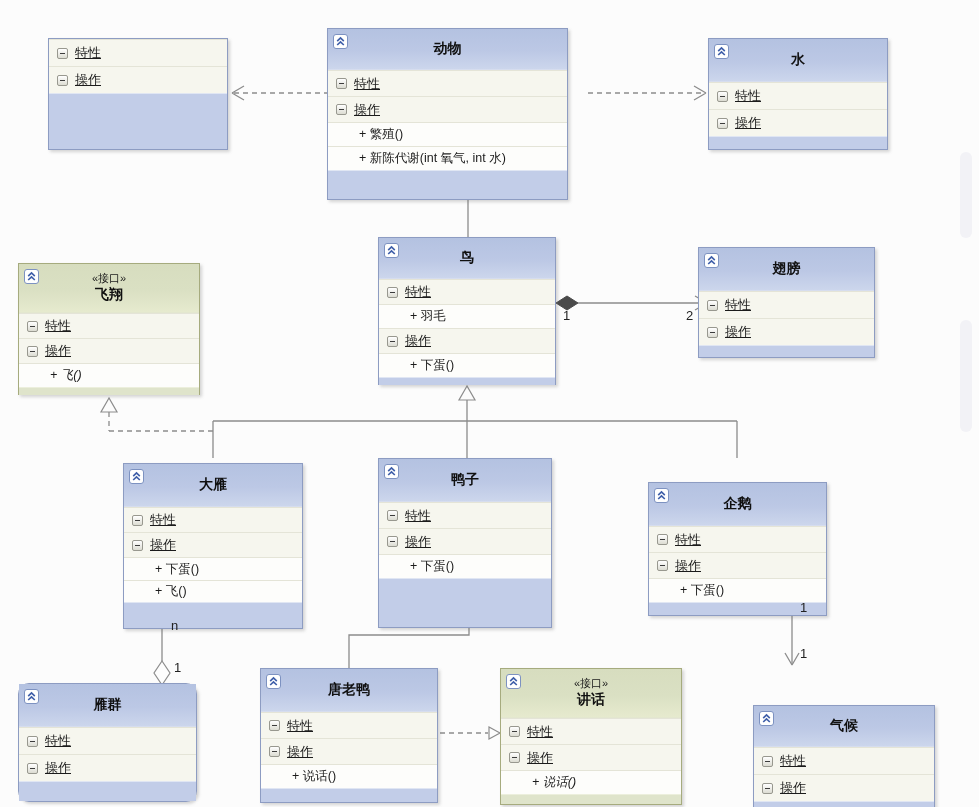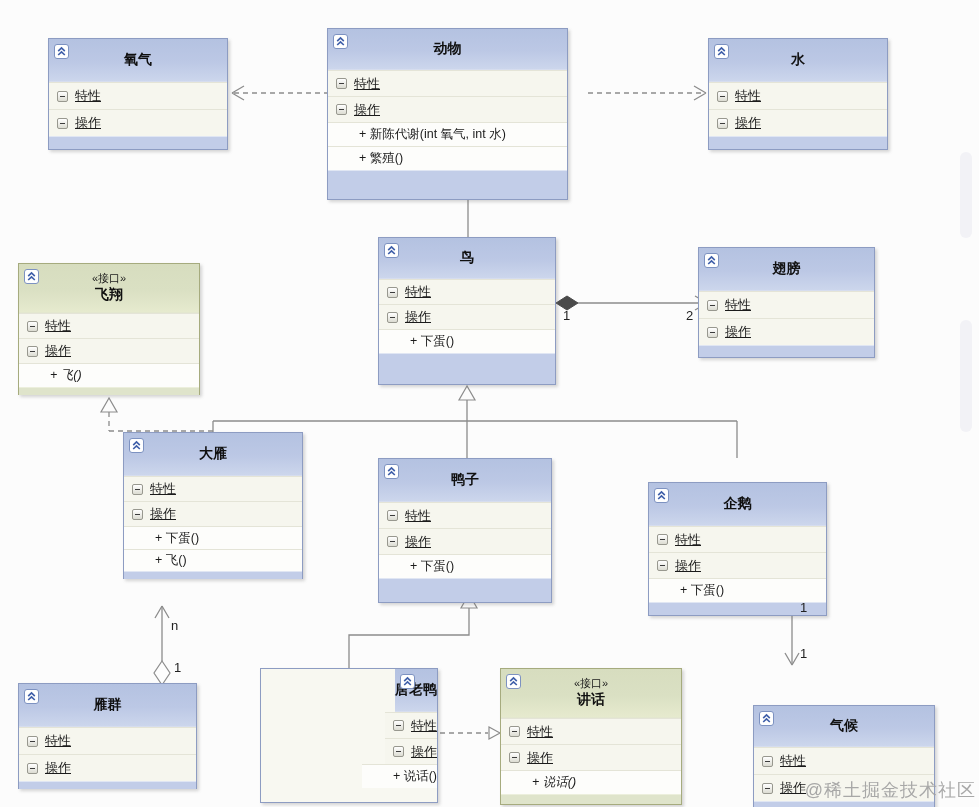--- a/index.html
+++ b/index.html
@@ -121,31 +121,20 @@
       <polygon class="tri" points="500,733 489,727 489,739"></polygon>
     </g>
 
     <g>
       <path class="ln" d="M792 592 V664"></path>
       <path class="ln" d="M792 665 L785 653 M792 665 L799 653"></path>
     </g>
   </svg>
 
   <div class="uml" style="left:48px;top:38px;width:180px;height:112px;">
-    <div class="hdr" style="height:42px">
-      <span class="collapse">
-          <svg width="11" height="11" viewBox="0 0 10 10">
-            <path d="M2 4.6 L5 1.8 L8 4.6" fill="none" stroke="#3f5fa9" stroke-width="1.5"></path>
-            <path d="M2 8.2 L5 5.4 L8 8.2" fill="none" stroke="#3f5fa9" stroke-width="1.5"></path>
-          </svg>
-        </span>
-      <div class="titlebox">
-          <div class="title">氧气</div>
-        </div>
-    </div>
     <div class="row sect" style="height:27px">
         <span class="minusbox"></span>
         <span class="stxt">特性</span>
       </div>
     <div class="row sect" style="height:27px">
         <span class="minusbox"></span>
         <span class="stxt">操作</span>
       </div>
     <div class="strip"></div>
   </div>
@@ -164,24 +153,24 @@
     </div>
     <div class="row sect">
         <span class="minusbox"></span>
         <span class="stxt">特性</span>
       </div>
     <div class="row sect">
         <span class="minusbox"></span>
         <span class="stxt">操作</span>
       </div>
     <div class="row member">
+        <span>+ 繁殖()</span>
+      </div>
+    <div class="row member">
         <span>+ 新陈代谢(int 氧气, int 水)</span>
-      </div>
-    <div class="row member">
-        <span>+ 繁殖()</span>
       </div>
     <div class="strip"></div>
   </div>
 
   <div class="uml" style="left:708px;top:38px;width:180px;height:112px;">
     <div class="hdr" style="height:42px">
       <span class="collapse">
           <svg width="11" height="11" viewBox="0 0 10 10">
             <path d="M2 4.6 L5 1.8 L8 4.6" fill="none" stroke="#3f5fa9" stroke-width="1.5"></path>
             <path d="M2 8.2 L5 5.4 L8 8.2" fill="none" stroke="#3f5fa9" stroke-width="1.5"></path>
@@ -211,20 +200,23 @@
           </svg>
         </span>
       <div class="titlebox">
           <div class="title">鸟</div>
         </div>
     </div>
     <div class="row sect" style="height:25px">
         <span class="minusbox"></span>
         <span class="stxt">特性</span>
       </div>
+    <div class="row member">
+        <span>+ 羽毛</span>
+      </div>
     <div class="row sect" style="height:25px">
         <span class="minusbox"></span>
         <span class="stxt">操作</span>
       </div>
     <div class="row member">
         <span>+ 下蛋()</span>
       </div>
     <div class="strip"></div>
   </div>
 
@@ -271,21 +263,21 @@
     <div class="row sect" style="height:25px">
         <span class="minusbox"></span>
         <span class="stxt">操作</span>
       </div>
     <div class="row member it">
         <span>+ 飞()</span>
       </div>
     <div class="strip"></div>
   </div>
 
-  <div class="uml" style="left:123px;top:432px;width:180px;height:147px;">
+  <div class="uml" style="left:123px;top:463px;width:180px;height:166px;">
     <div class="hdr" style="height:42px">
       <span class="collapse">
           <svg width="11" height="11" viewBox="0 0 10 10">
             <path d="M2 4.6 L5 1.8 L8 4.6" fill="none" stroke="#3f5fa9" stroke-width="1.5"></path>
             <path d="M2 8.2 L5 5.4 L8 8.2" fill="none" stroke="#3f5fa9" stroke-width="1.5"></path>
           </svg>
         </span>
       <div class="titlebox">
           <div class="title">大雁</div>
         </div>
@@ -300,21 +292,21 @@
       </div>
     <div class="row member" style="height:23px">
         <span>+ 下蛋()</span>
       </div>
     <div class="row member" style="height:22px">
         <span>+ 飞()</span>
       </div>
     <div class="strip"></div>
   </div>
 
-  <div class="uml" style="left:378px;top:458px;width:174px;height:145px;">
+  <div class="uml" style="left:378px;top:458px;width:174px;height:170px;">
     <div class="hdr" style="height:42px">
       <span class="collapse">
           <svg width="11" height="11" viewBox="0 0 10 10">
             <path d="M2 4.6 L5 1.8 L8 4.6" fill="none" stroke="#3f5fa9" stroke-width="1.5"></path>
             <path d="M2 8.2 L5 5.4 L8 8.2" fill="none" stroke="#3f5fa9" stroke-width="1.5"></path>
           </svg>
         </span>
       <div class="titlebox">
           <div class="title">鸭子</div>
         </div>
@@ -352,21 +344,21 @@
     <div class="row sect">
         <span class="minusbox"></span>
         <span class="stxt">操作</span>
       </div>
     <div class="row member">
         <span>+ 下蛋()</span>
       </div>
     <div class="strip"></div>
   </div>
 
-  <div class="uml" style="left:18px;top:683px;width:179px;height:106px;">
+  <div class="uml" style="left:18px;top:683px;width:179px;height:119px;border-radius:11px;">
     <div class="hdr" style="height:42px">
       <span class="collapse">
           <svg width="11" height="11" viewBox="0 0 10 10">
             <path d="M2 4.6 L5 1.8 L8 4.6" fill="none" stroke="#3f5fa9" stroke-width="1.5"></path>
             <path d="M2 8.2 L5 5.4 L8 8.2" fill="none" stroke="#3f5fa9" stroke-width="1.5"></path>
           </svg>
         </span>
       <div class="titlebox">
           <div class="title">雁群</div>
         </div>
@@ -375,21 +367,21 @@
         <span class="minusbox"></span>
         <span class="stxt">特性</span>
       </div>
     <div class="row sect" style="height:27px">
         <span class="minusbox"></span>
         <span class="stxt">操作</span>
       </div>
     <div class="strip"></div>
   </div>
 
-  <div class="uml" style="left:260px;top:668px;width:178px;height:135px;align-items:flex-end;">
+  <div class="uml" style="left:260px;top:668px;width:178px;height:135px;">
     <div class="hdr" style="height:42px">
       <span class="collapse">
           <svg width="11" height="11" viewBox="0 0 10 10">
             <path d="M2 4.6 L5 1.8 L8 4.6" fill="none" stroke="#3f5fa9" stroke-width="1.5"></path>
             <path d="M2 8.2 L5 5.4 L8 8.2" fill="none" stroke="#3f5fa9" stroke-width="1.5"></path>
           </svg>
         </span>
       <div class="titlebox">
           <div class="title">唐老鸭</div>
         </div>
@@ -461,15 +453,14 @@
   <div class="mult" style="left:563px;top:308px;">1</div>
   <div class="mult" style="left:686px;top:308px;">2</div>
   <div class="mult" style="left:171px;top:618px;">n</div>
   <div class="mult" style="left:174px;top:660px;">1</div>
   <div class="mult" style="left:800px;top:600px;">1</div>
   <div class="mult" style="left:800px;top:646px;">1</div>
 
   <div class="scroll-ghost" style="top:152px;height:86px;"></div>
   <div class="scroll-ghost" style="top:320px;height:112px;"></div>
 
-  <div class="watermark">@稀土掘金技术社区</div>
 
 </div>
 
 </body></html>

